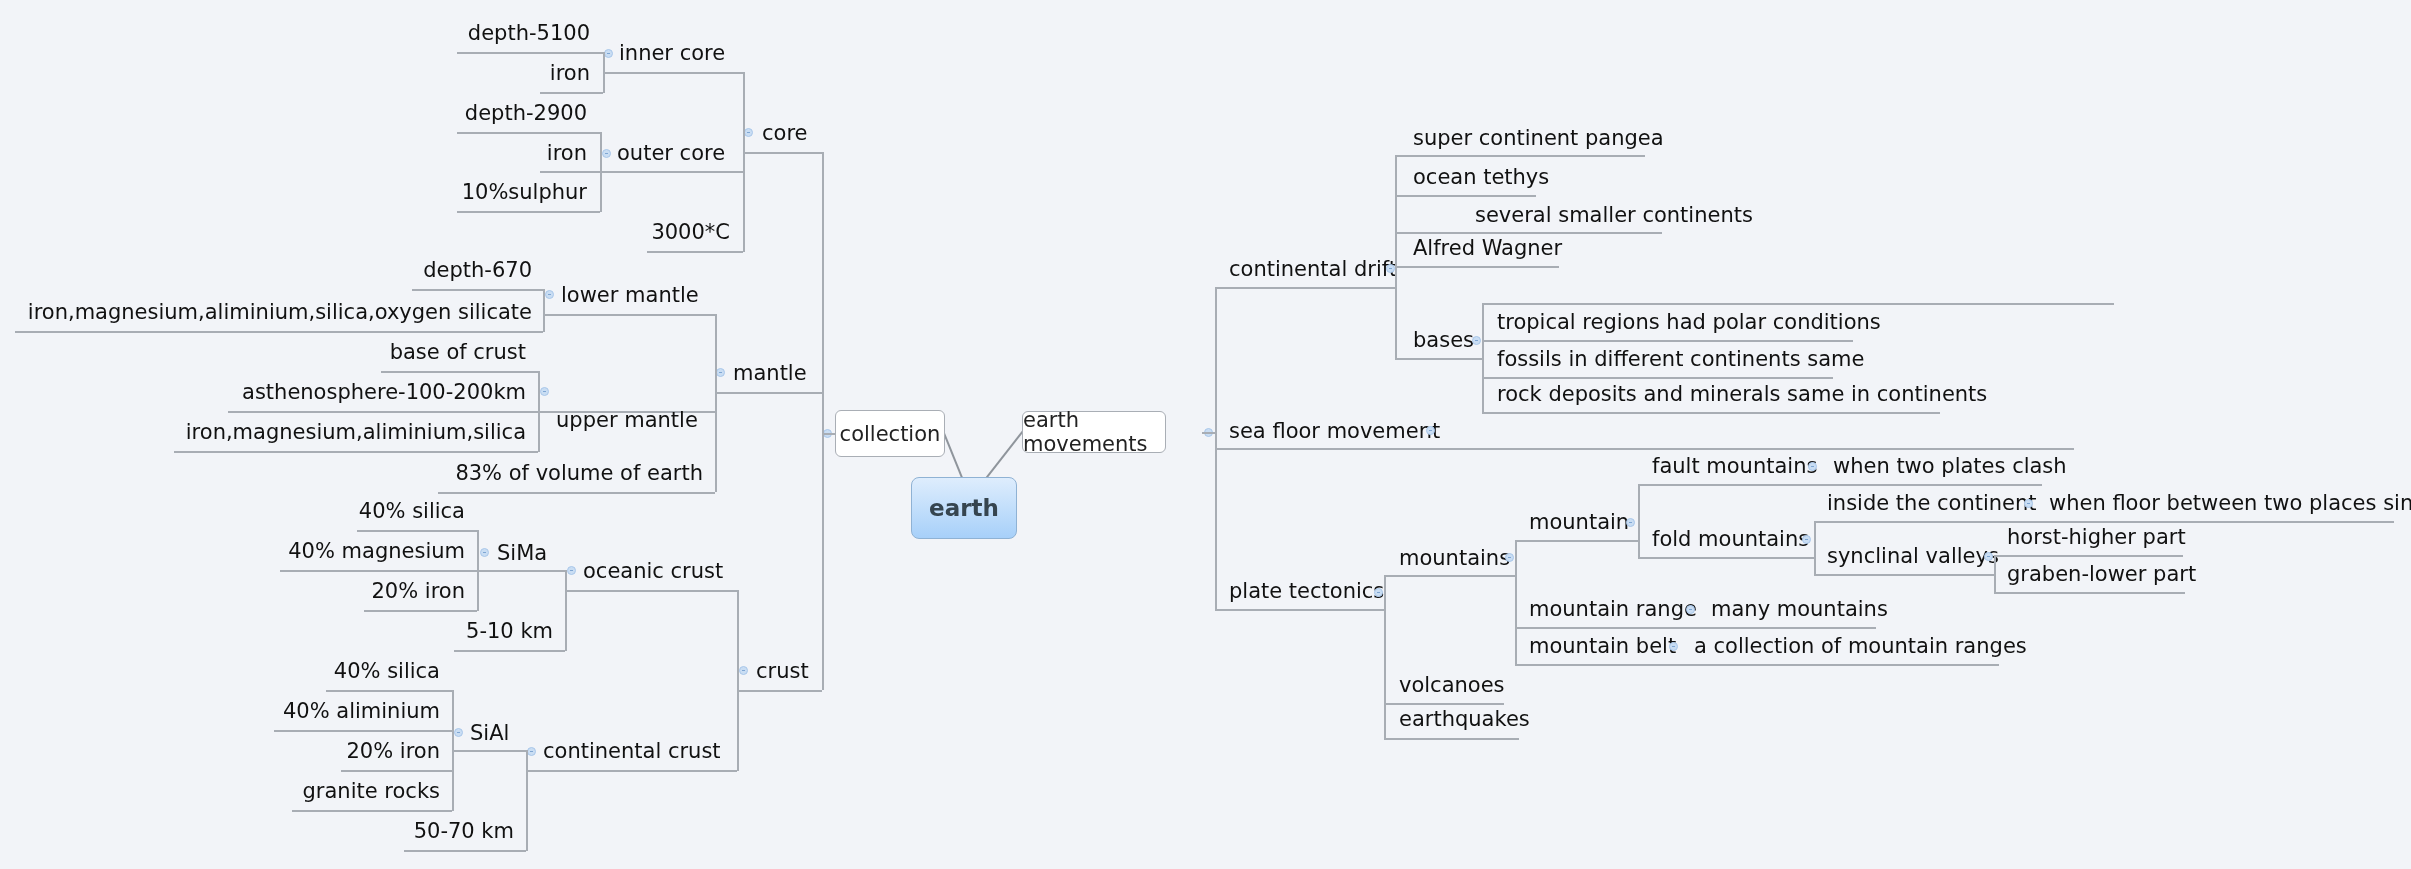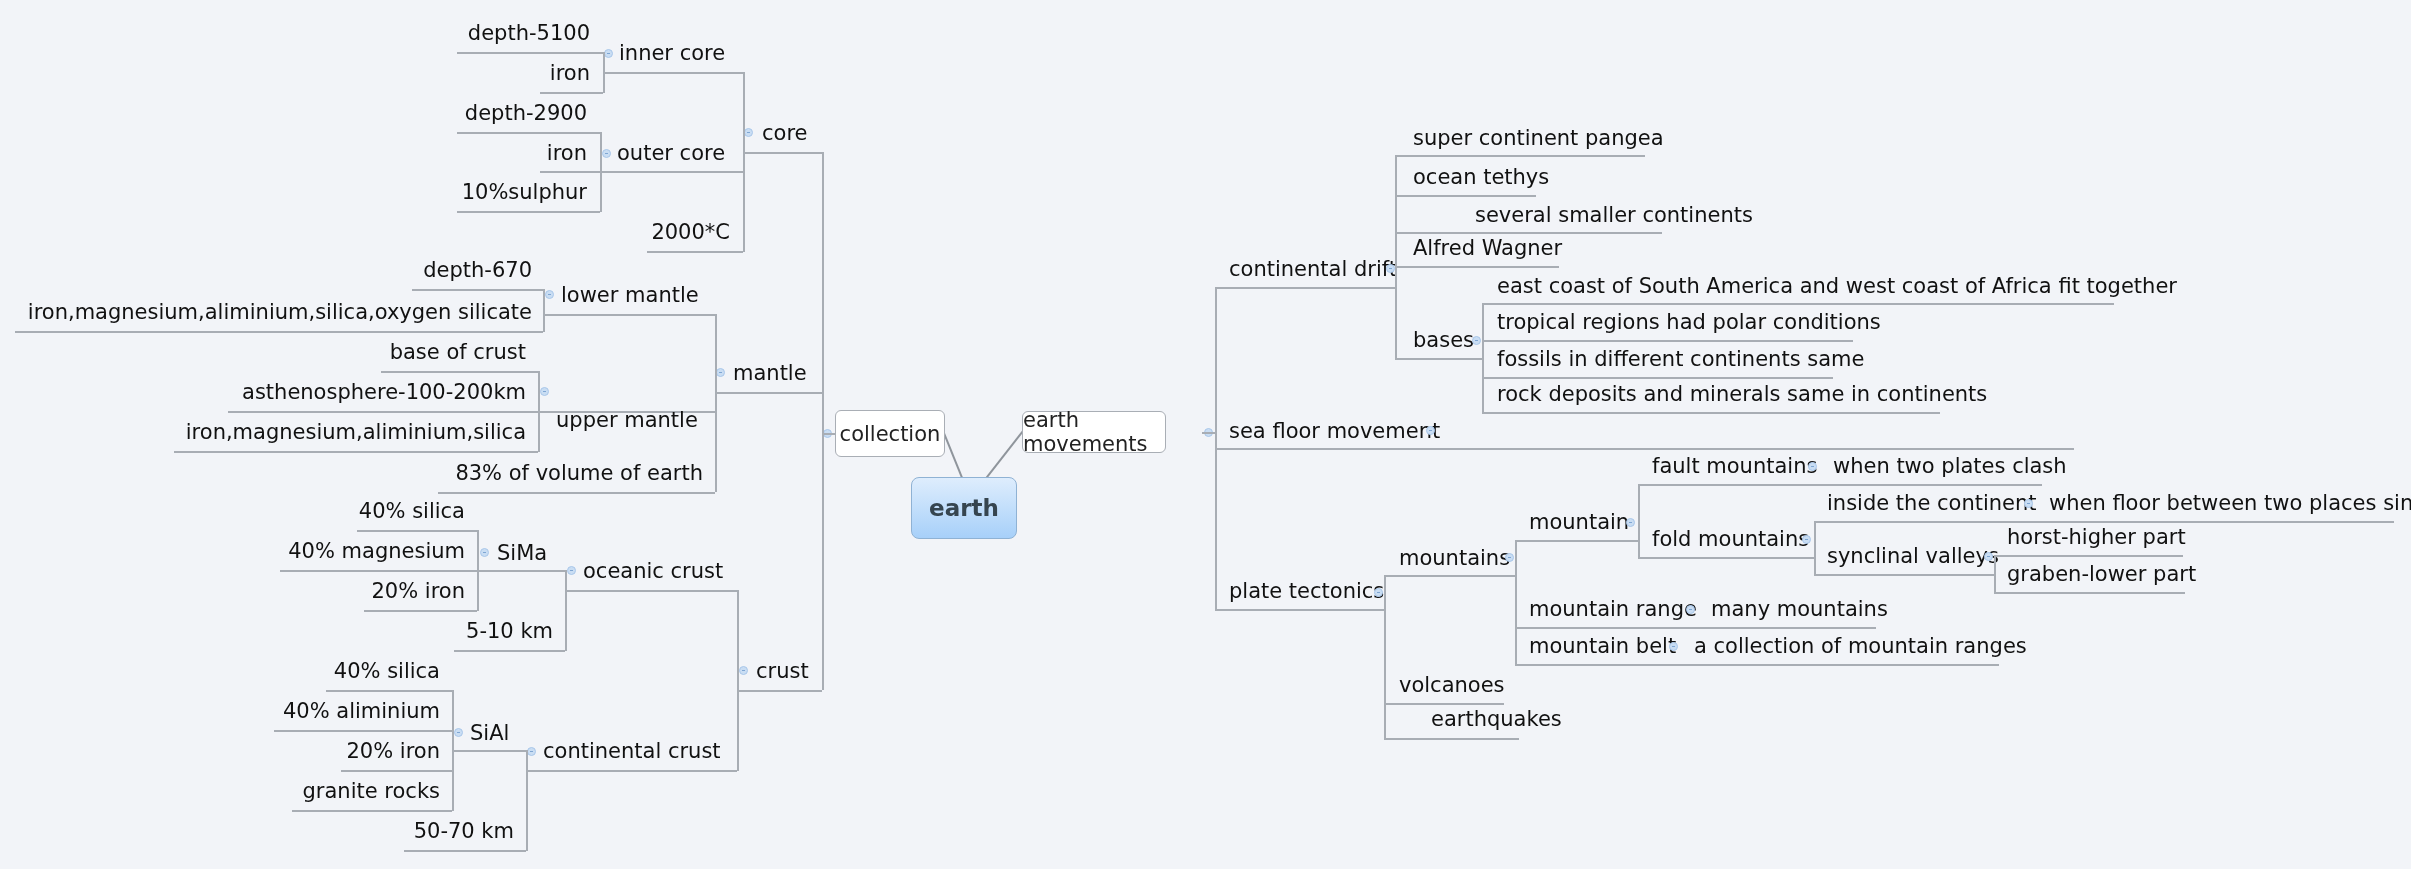--- a/index.html
+++ b/index.html
@@ -79,21 +79,21 @@
   <div class="dot" style="left:602px;top:149px;"></div>
   <div class="ln v" style="left:600px;top:132px;height:80px;"></div>
   <div class="ln h" style="left:457px;top:132px;width:143px;"></div>
   <div class="node r" style="left:457px;width:130px;top:100px;">depth-2900</div>
   <div class="ln h" style="left:540px;top:171px;width:60px;"></div>
   <div class="node r" style="left:540px;width:47px;top:140px;">iron</div>
   <div class="ln h" style="left:457px;top:211px;width:143px;"></div>
   <div class="node r" style="left:457px;width:130px;top:179px;">10%sulphur</div>
 
   <div class="ln h" style="left:647px;top:251px;width:96px;"></div>
-  <div class="node r" style="left:647px;width:83px;top:219px;">2000*C</div>
+  <div class="node r" style="left:647px;width:83px;top:219px;">3000*C</div>
 
   <div class="ln h" style="left:715px;top:392px;width:107px;"></div>
   <div class="node" style="left:733px;top:360px;">mantle</div>
   <div class="dot" style="left:716px;top:368px;"></div>
   <div class="ln v" style="left:715px;top:314px;height:178px;"></div>
 
   <div class="ln h" style="left:543px;top:314px;width:172px;"></div>
   <div class="node" style="left:561px;top:282px;">lower mantle</div>
   <div class="dot" style="left:545px;top:290px;"></div>
   <div class="ln v" style="left:543px;top:289px;height:43px;"></div>
@@ -176,21 +176,20 @@
   <div class="ln h" style="left:1395px;top:232px;width:267px;"></div>
   <div class="node" style="left:1475px;top:202px;">several smaller continents</div>
   <div class="ln h" style="left:1395px;top:266px;width:164px;"></div>
   <div class="node" style="left:1413px;top:235px;">Alfred Wagner</div>
 
   <div class="ln h" style="left:1395px;top:358px;width:87px;"></div>
   <div class="node" style="left:1413px;top:327px;">bases</div>
   <div class="dot" style="left:1472px;top:336px;"></div>
   <div class="ln v" style="left:1482px;top:303px;height:110px;"></div>
   <div class="ln h" style="left:1482px;top:303px;width:632px;"></div>
-  <div class="node" style="left:1497px;top:273px;">east coast of South America and west coast of Africa fit together</div>
   <div class="ln h" style="left:1482px;top:340px;width:371px;"></div>
   <div class="node" style="left:1497px;top:309px;">tropical regions had polar conditions</div>
   <div class="ln h" style="left:1482px;top:377px;width:351px;"></div>
   <div class="node" style="left:1497px;top:346px;">fossils in different continents same</div>
   <div class="ln h" style="left:1482px;top:412px;width:458px;"></div>
   <div class="node" style="left:1497px;top:381px;">rock deposits and minerals same in continents</div>
 
   <div class="ln h" style="left:1215px;top:448px;width:859px;"></div>
   <div class="node" style="left:1229px;top:418px;">sea floor movement</div>
   <div class="dot" style="left:1426px;top:426px;"></div>
@@ -201,21 +200,21 @@
   <div class="ln v" style="left:1384px;top:575px;height:164px;"></div>
 
   <div class="ln h" style="left:1384px;top:575px;width:131px;"></div>
   <div class="node" style="left:1399px;top:545px;">mountains</div>
   <div class="dot" style="left:1505px;top:553px;"></div>
   <div class="ln v" style="left:1515px;top:540px;height:125px;"></div>
 
   <div class="ln h" style="left:1384px;top:703px;width:120px;"></div>
   <div class="node" style="left:1399px;top:672px;">volcanoes</div>
   <div class="ln h" style="left:1384px;top:738px;width:135px;"></div>
-  <div class="node" style="left:1399px;top:706px;margin-left:32px;">earthquakes</div>
+  <div class="node" style="left:1399px;top:706px;">earthquakes</div>
 
   <div class="ln h" style="left:1515px;top:540px;width:123px;"></div>
   <div class="node" style="left:1529px;top:509px;">mountain</div>
   <div class="dot" style="left:1626px;top:518px;"></div>
   <div class="ln v" style="left:1638px;top:484px;height:74px;"></div>
 
   <div class="ln h" style="left:1515px;top:627px;width:361px;"></div>
   <div class="node" style="left:1529px;top:596px;">mountain range</div>
   <div class="dot" style="left:1686px;top:605px;"></div>
   <div class="node" style="left:1711px;top:596px;">many mountains</div>

